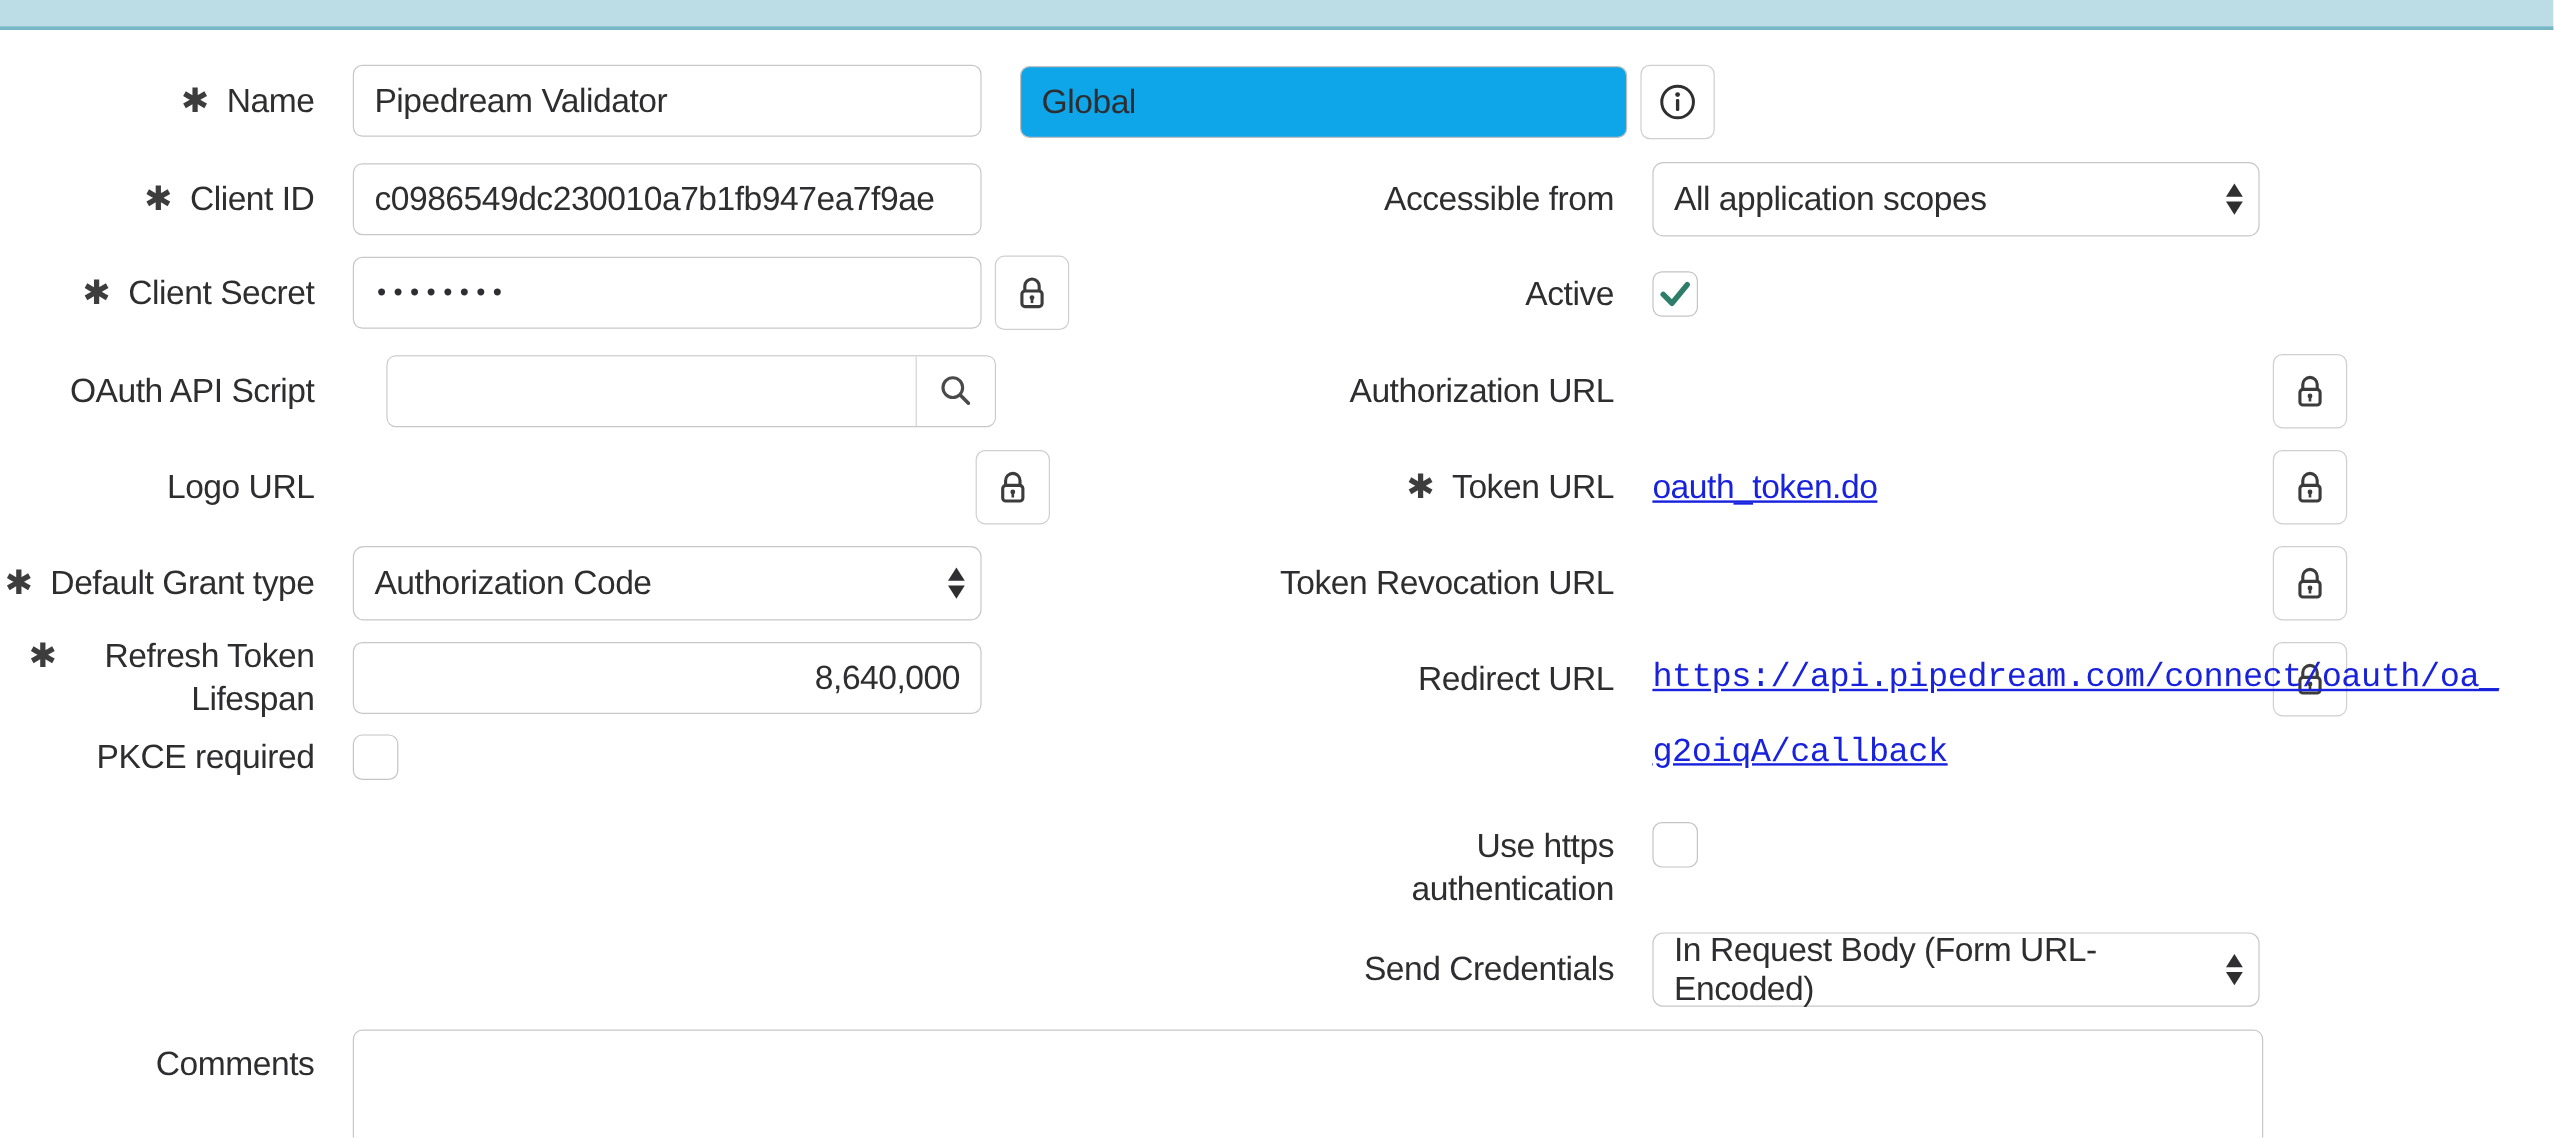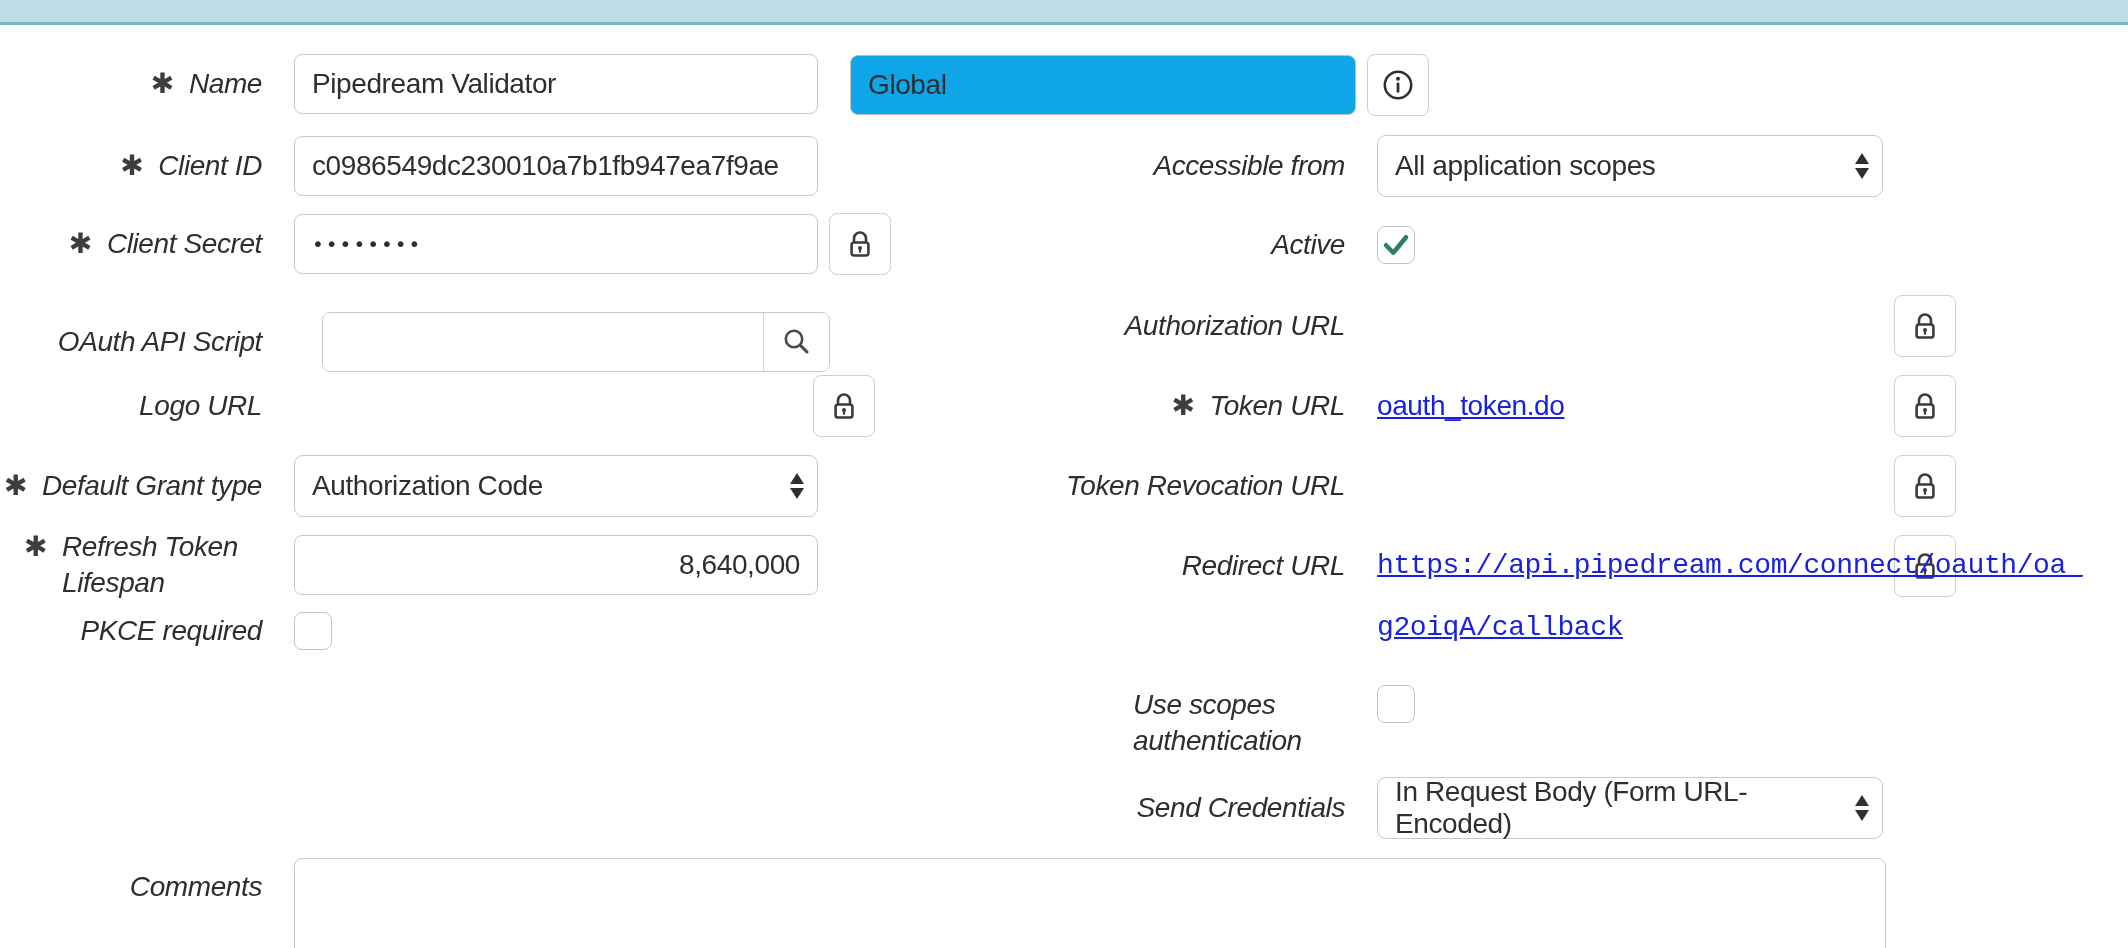--- a/index.html
+++ b/index.html
@@ -11,21 +11,21 @@
   .topbar {
     position:absolute; top:0; left:0; width:2128px; height:22px;
     background:#bcdde6; border-bottom:3px solid #76b6c5;
   }
   .row { position:absolute; display:flex; align-items:center; }
   .row.top-align { align-items:flex-start; }
 
   .lbl { display:flex; justify-content:flex-end; align-items:center;
          font-size:28px; letter-spacing:-0.4px; color:#2e2e31; }
   .lbl.top { align-items:flex-start; }
-  .lbl .txt { line-height:36px; display:inline-block;font-style:italic; }
+  .lbl .txt { text-align:right; line-height:36px; display:inline-block; }
   .req { font-family:"DejaVu Sans",sans-serif; font-size:28px; color:#3d3d3d;
          margin-right:15px; line-height:36px; }
   .left-lbl  { width:262px; margin-right:32px; }
   .right-lbl { width:495px; margin-right:32px; }
 
   .inp {
     box-sizing:border-box; height:60px; border:1px solid #c8c8c8; border-radius:8px;
     padding:0 17px; font-family:inherit; font-size:28px; letter-spacing:-0.4px;
     color:#2e2e31; background:#fff; outline:none;
   }
@@ -71,21 +71,21 @@
   textarea.comments {
     box-sizing:border-box; width:1592px; height:110px; border:1px solid #c8c8c8;
     border-radius:8px; padding:12px 16px; font-family:inherit; font-size:28px;
     color:#2e2e31; resize:none; outline:none; background:#fff;
   }
 
   
   #r-name      { top:54px;  left:0; height:60px; }
   #r-clientid  { top:136px; left:0; height:60px; }
   #r-secret    { top:213px; left:0; height:62px; }
-  #r-script    { top:312px; left:0; height:60px;gap:28px; }
+  #r-script    { top:296px; left:0; height:60px;gap:28px; }
   #r-logo      { top:375px; left:0; height:62px; }
   #r-grant     { top:455px; left:0; height:62px; }
   #r-refresh   { top:533px; left:0; height:64px; }
   #r-pkce      { top:612px; left:0; height:38px; }
   #r-comments  { top:858px; left:0; }
   #r-comments .lbl { margin-top:11px; }
 
   
   #r-app        { top:54px;  left:850px; height:62px; }
   #r-accessible { top:135px; left:850px; height:62px; }
@@ -301,21 +301,21 @@
       <path d="M10 15 V10.5 a6 6 0 0 1 12 0 V15" fill="none" stroke="#3c3c3c" stroke-width="2.6"></path>
       <rect x="7.6" y="14.5" width="16.8" height="13" rx="2.6" fill="none" stroke="#3c3c3c" stroke-width="2.6"></rect>
       <circle cx="16" cy="20" r="2" fill="#3c3c3c"></circle>
       <rect x="14.9" y="20" width="2.2" height="4.6" fill="#3c3c3c"></rect>
     </svg>
   </button>
 </div>
 
 <div class="row top-align" id="r-mutual">
   <span class="lbl right-lbl top">
-    <span class="txt" style="max-width:212px;">Use scopes authentication</span>
+    <span class="txt" style="max-width:212px;">Use https authentication</span>
   </span>
   <button class="cb"></button>
 </div>
 
 <div class="row" id="r-sendcred">
   <span class="lbl right-lbl">
     <span class="txt">Send Credentials</span>
   </span>
   <div class="sel w-r">
     <span>In Request Body (Form URL-Encoded)</span>

